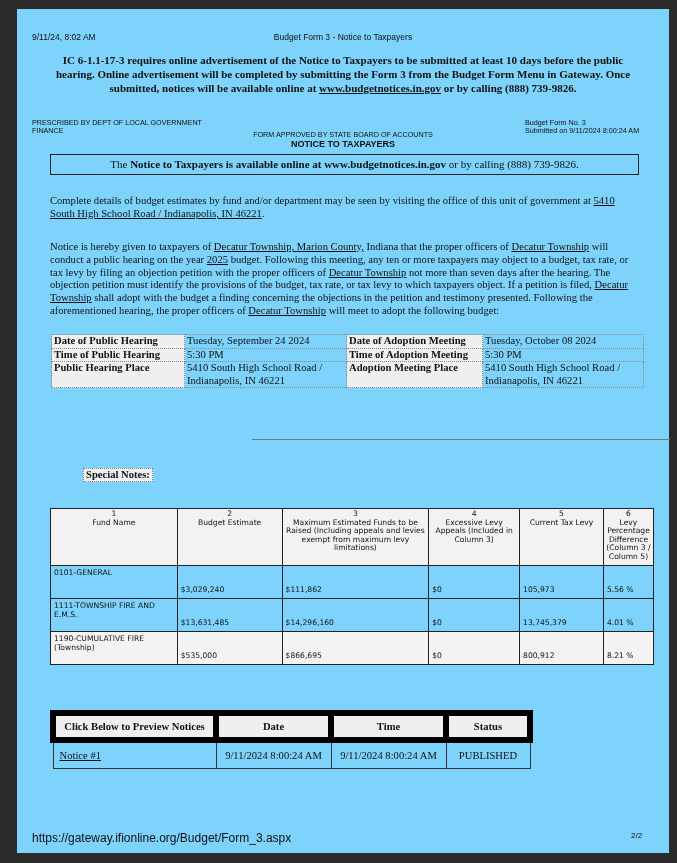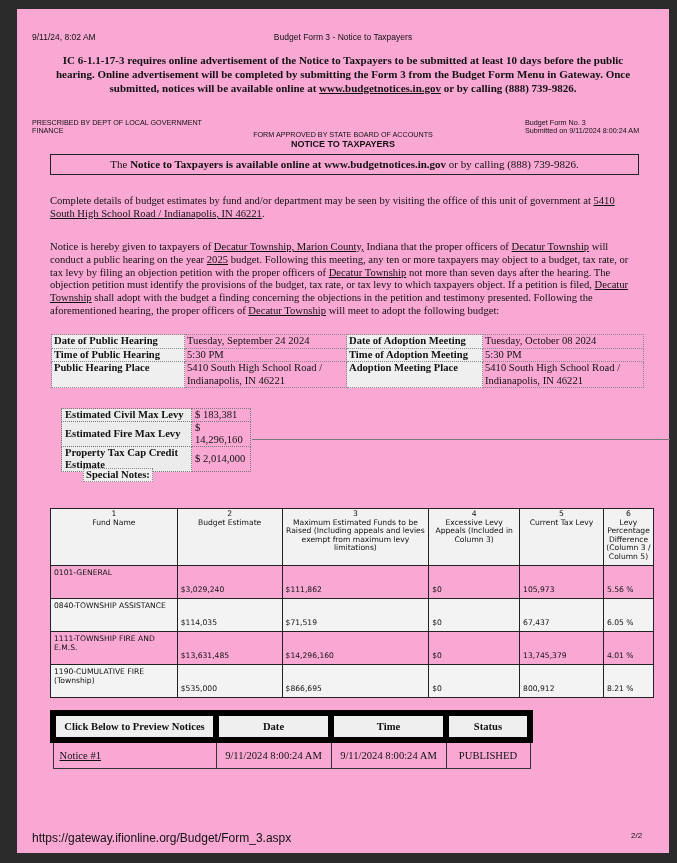--- a/index.html
+++ b/index.html
@@ -1,17 +1,17 @@
 <!DOCTYPE html>
 <html><head>
 <meta charset="utf-8">
 <style>
   html, body { margin:0; padding:0; }
   body { width:677px; height:863px; background:#2b2b2b; position:relative; overflow:hidden; font-family:"Liberation Serif", serif; color:#111; }
-  .page { position:absolute; left:17px; top:9px; width:652px; height:844px; background:#f9a8d4; }
+  .page { position:absolute; left:17px; top:9px; width:652px; height:844px; background:#7dd3fc; }
   .abs { position:absolute; }
   .sans { font-family:"Liberation Sans", sans-serif; }
   .hdr-date { left:15px; top:23px; font-size:8.5px; }
   .hdr-title { left:0; width:652px; top:23px; font-size:8.5px; text-align:center; }
   .ic-note { left:30px; width:592px; top:44px; font-size:11px; font-weight:bold; text-align:center; line-height:14px; }
   .ic-note u { }
   .prescribed { left:15px; top:110px; font-size:7.2px; line-height:8px; width:200px; }
   .approved { left:0; width:652px; top:121px; font-size:7.2px; text-align:center; }
   .notice-title { left:0; width:652px; top:130px; font-size:9px; font-weight:bold; text-align:center; }
   .formno { left:508px; top:110px; font-size:7.2px; line-height:8px; }
@@ -97,36 +97,20 @@
     </tr>
     <tr>
       <td class="lbl">Public Hearing Place</td>
       <td class="val">5410 South High School Road / Indianapolis, IN 46221</td>
       <td class="lbl2">Adoption Meeting Place</td>
       <td class="val2">5410 South High School Road / Indianapolis, IN 46221</td>
     </tr>
   </tbody>
     </table>
 
-  <table class="levy">
-    <tbody>
-        <tr>
-      <td class="lbl">Estimated Civil Max Levy</td>
-      <td class="val">$ 183,381</td>
-    </tr>
-    <tr>
-      <td class="lbl">Estimated Fire Max Levy</td>
-      <td class="val">$ 14,296,160</td>
-    </tr>
-    <tr>
-      <td class="lbl">Property Tax Cap Credit Estimate</td>
-      <td class="val">$ 2,014,000</td>
-    </tr>
-  </tbody>
-    </table>
   <div class="abs rule"></div>
   <div class="abs notes">Special Notes:</div>
 
   <table class="fund">
     <colgroup>
       <col style="width:127px">
         <col style="width:105px">
         <col style="width:147px">
         <col style="width:91px">
         <col style="width:84px">
@@ -162,28 +146,20 @@
     </thead>
     <tbody id="fund-body">
         <tr>
           <td>0101-GENERAL</td>
           <td class="num">$3,029,240</td>
           <td class="num">$111,862</td>
           <td class="num">$0</td>
           <td class="num">105,973</td>
           <td class="num">5.56 %</td>
         </tr>
-        <tr class="alt">
-          <td>0840-TOWNSHIP ASSISTANCE</td>
-          <td class="num">$114,035</td>
-          <td class="num">$71,519</td>
-          <td class="num">$0</td>
-          <td class="num">67,437</td>
-          <td class="num">6.05 %</td>
-        </tr>
         <tr>
           <td>1111-TOWNSHIP FIRE AND E.M.S.</td>
           <td class="num">$13,631,485</td>
           <td class="num">$14,296,160</td>
           <td class="num">$0</td>
           <td class="num">13,745,379</td>
           <td class="num">4.01 %</td>
         </tr>
         <tr class="alt">
           <td>1190-CUMULATIVE FIRE (Township)</td>

